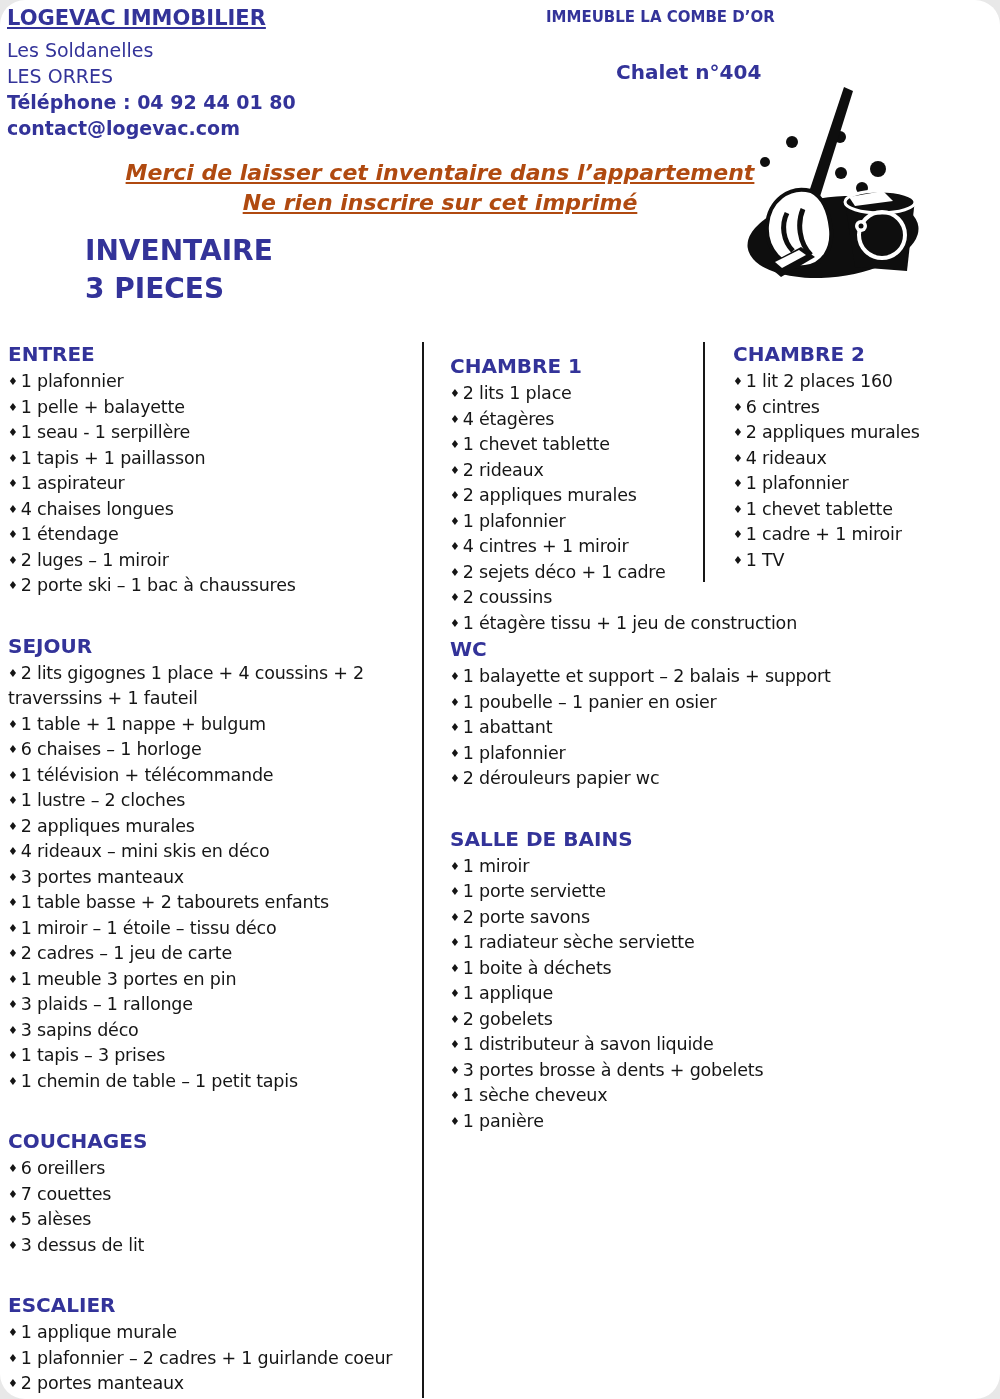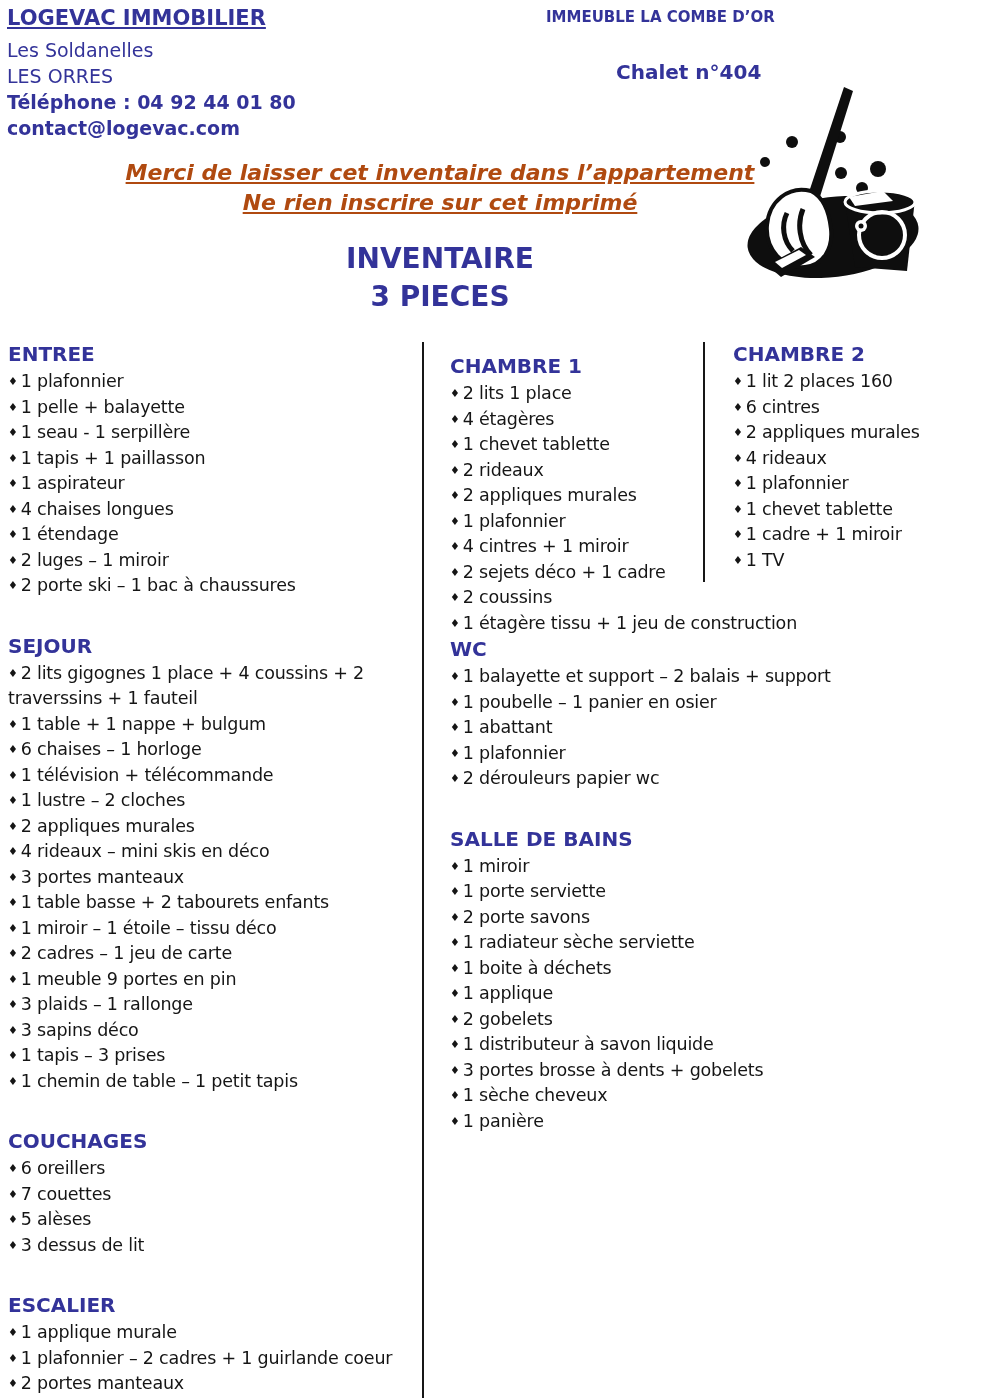--- a/index.html
+++ b/index.html
@@ -9,34 +9,35 @@
   }
   html,body{margin:0;padding:0;background:#e8e8e8;}
   .page{
     position:relative;
     width:1000px;height:1399px;
     margin:0 auto;
     background:#ffffff;
     font-family:"DejaVu Sans",sans-serif;
     color:var(--ink);
     overflow:hidden;
+    border-radius:25px;
   }
   
   .hdr-left{position:absolute;left:7px;top:6px;color:var(--navy);}
   .company{font-size:21px;font-weight:bold;text-decoration:underline;margin-bottom:7px;}
   .hdr-line{font-size:19px;line-height:26px;}
   .hdr-line.bold{font-weight:bold;}
   .building{position:absolute;left:546px;top:8px;color:var(--navy);font-weight:bold;font-size:15px;}
   .chalet{position:absolute;left:616px;top:60px;color:var(--navy);font-weight:bold;font-size:20px;}
   
   .notice{position:absolute;left:85px;top:158px;width:710px;text-align:center;
           color:var(--red);font-size:22px;font-weight:bold;font-style:italic;line-height:30px;}
   .notice span{text-decoration:underline;}
   
-  .doc-title{position:absolute;left:85px;top:240px;width:710px;text-align:center;
+  .doc-title{position:absolute;left:85px;top:232px;width:710px;text-align:left;
              color:var(--navy);font-size:28px;font-weight:bold;line-height:38px;}
   
   .clipart{position:absolute;left:745px;top:85px;width:175px;height:205px;}
   
   .col{position:absolute;top:341px;}
   .col-left{left:8px;width:412px;}
   .col-middle{left:450px;width:445px;}
   .col-right{left:733px;width:262px;}
   .divider{position:absolute;width:2px;background:#161616;}
   .divider-1{left:422px;top:342px;height:1056px;}
@@ -123,21 +124,21 @@
         <div class="item"><span class="bullet">♦</span><span>1 table + 1 nappe + bulgum</span></div>
         <div class="item"><span class="bullet">♦</span><span>6 chaises – 1 horloge</span></div>
         <div class="item"><span class="bullet">♦</span><span>1 télévision + télécommande</span></div>
         <div class="item"><span class="bullet">♦</span><span>1 lustre – 2 cloches</span></div>
         <div class="item"><span class="bullet">♦</span><span>2 appliques murales</span></div>
         <div class="item"><span class="bullet">♦</span><span>4 rideaux – mini skis en déco</span></div>
         <div class="item"><span class="bullet">♦</span><span>3 portes manteaux</span></div>
         <div class="item"><span class="bullet">♦</span><span>1 table basse + 2 tabourets enfants</span></div>
         <div class="item"><span class="bullet">♦</span><span>1 miroir – 1 étoile – tissu déco</span></div>
         <div class="item"><span class="bullet">♦</span><span>2 cadres – 1 jeu de carte</span></div>
-        <div class="item"><span class="bullet">♦</span><span>1 meuble 9 portes en pin</span></div>
+        <div class="item"><span class="bullet">♦</span><span>1 meuble 3 portes en pin</span></div>
         <div class="item"><span class="bullet">♦</span><span>3 plaids – 1 rallonge</span></div>
         <div class="item"><span class="bullet">♦</span><span>3 sapins déco</span></div>
         <div class="item"><span class="bullet">♦</span><span>1 tapis – 3 prises</span></div>
         <div class="item"><span class="bullet">♦</span><span>1 chemin de table – 1 petit tapis</span></div>
       </div>
       <div class="section" style="margin-top: 34px;">
         <div class="section-header">COUCHAGES</div>
         <div class="item"><span class="bullet">♦</span><span>6 oreillers</span></div>
         <div class="item"><span class="bullet">♦</span><span>7 couettes</span></div>
         <div class="item"><span class="bullet">♦</span><span>5 alèses</span></div>

